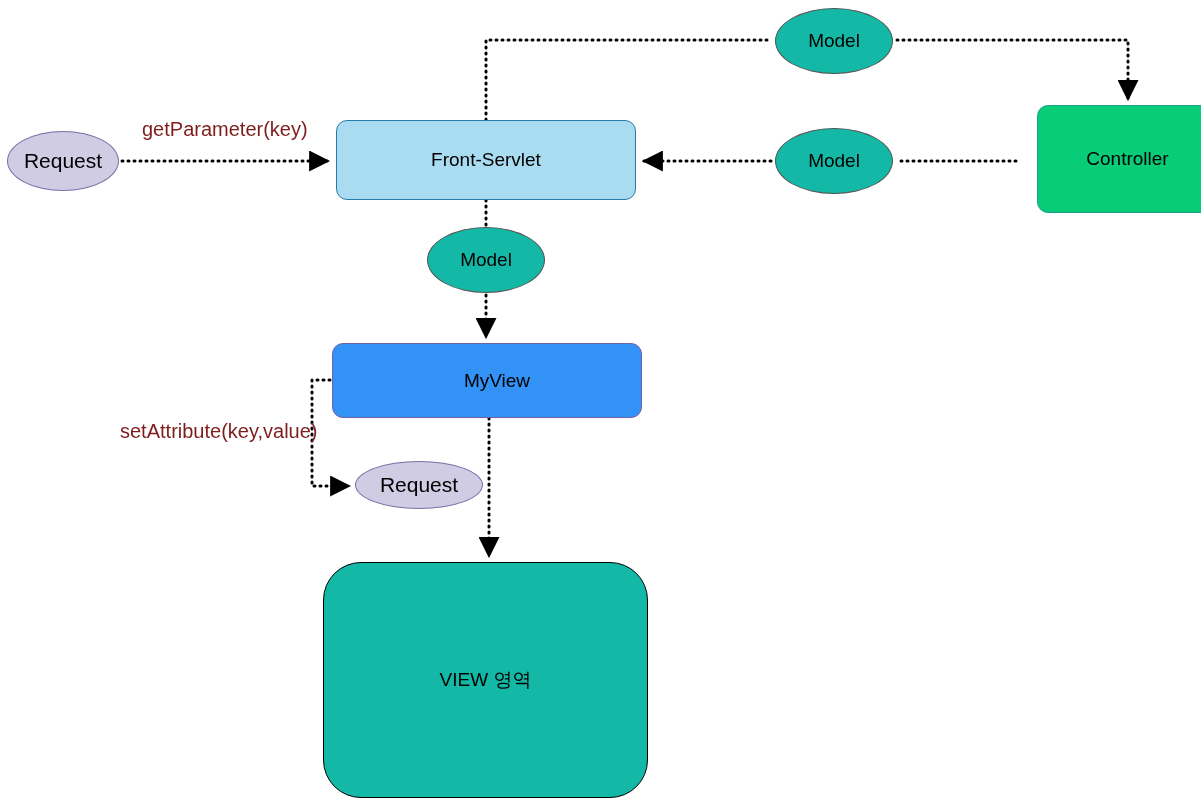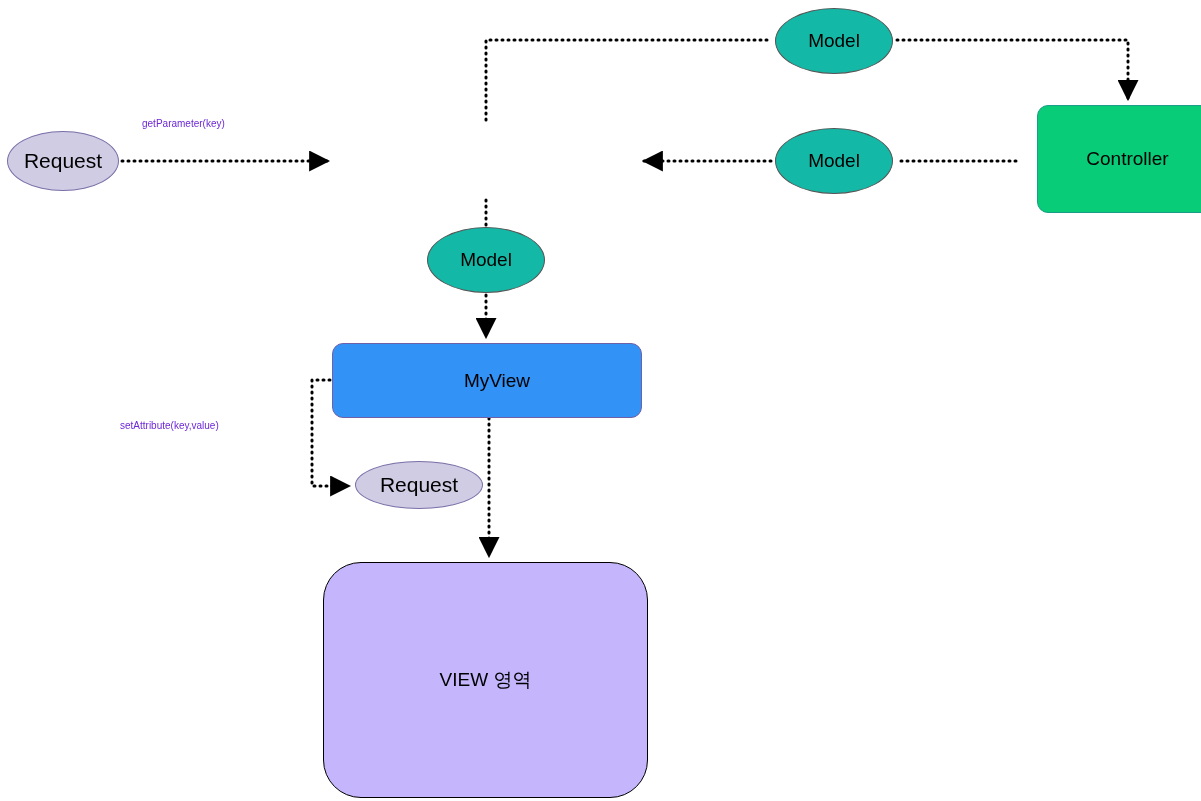--- a/index.html
+++ b/index.html
@@ -62,21 +62,21 @@
   }
   .rect-myview {
     left: 332px; top: 343px; width: 310px; height: 75px;
     background: #3392f5;
     border-color: #7060a8;
     font-size: 19px;
     padding-left: 20px;
   }
   .rect-viewarea {
     left: 323px; top: 562px; width: 325px; height: 236px;
-    background: #c4b5fd;
+    background: #14b8a6;
     border-color: #000000;
     border-radius: 38px;
     font-size: 19px;
   }
 
   
   .ellipse {
     border-radius: 50%;
     border-style: solid;
     border-width: 1px;
@@ -94,22 +94,22 @@
   .ell-model-top    { left: 775px; top: 8px;   width: 118px; height: 66px; }
   .ell-model-mid    { left: 775px; top: 128px; width: 118px; height: 66px; }
   .ell-model-center { left: 427px; top: 227px; width: 118px; height: 66px; }
   .ell-request-in   { left: 7px;   top: 131px; width: 112px; height: 60px; }
   .ell-request-out  { left: 355px; top: 461px; width: 128px; height: 48px; }
   .ell-response     { left: 495px; top: 461px; width: 118px; height: 48px; }
 
   
   .edge-label {
     position: absolute;
-    font-size: 10px;
-    color: #6d28d9;
+    font-size: 20px;
+    color: #7f1d1d;
     white-space: nowrap;
   }
   .lbl-getparam   { left: 142px; top: 118px; }
   .lbl-setattr    { left: 100px; top: 420px; margin-left: 20px; }
 </style>
 </head>
 <body>
 
 <div id="canvas">
 
@@ -154,20 +154,23 @@
 
     <g>
       <path d="M 489 418 L 489 556" fill="none" stroke="#000000" stroke-width="3" stroke-dasharray="1 5" stroke-linecap="round" marker-end="url(#arrow)"></path>
     </g>
   </svg>
 
   <div class="node ellipse ell-reqres ell-request-in">
     <span class="node-label">Request</span>
   </div>
 
+  <div class="node rect rect-front">
+    <span class="node-label">Front-Servlet</span>
+  </div>
 
   <div class="node ellipse ell-model ell-model-top">
     <span class="node-label">Model</span>
   </div>
 
   <div class="node ellipse ell-model ell-model-mid">
     <span class="node-label">Model</span>
   </div>
 
   <div class="node rect rect-controller">

